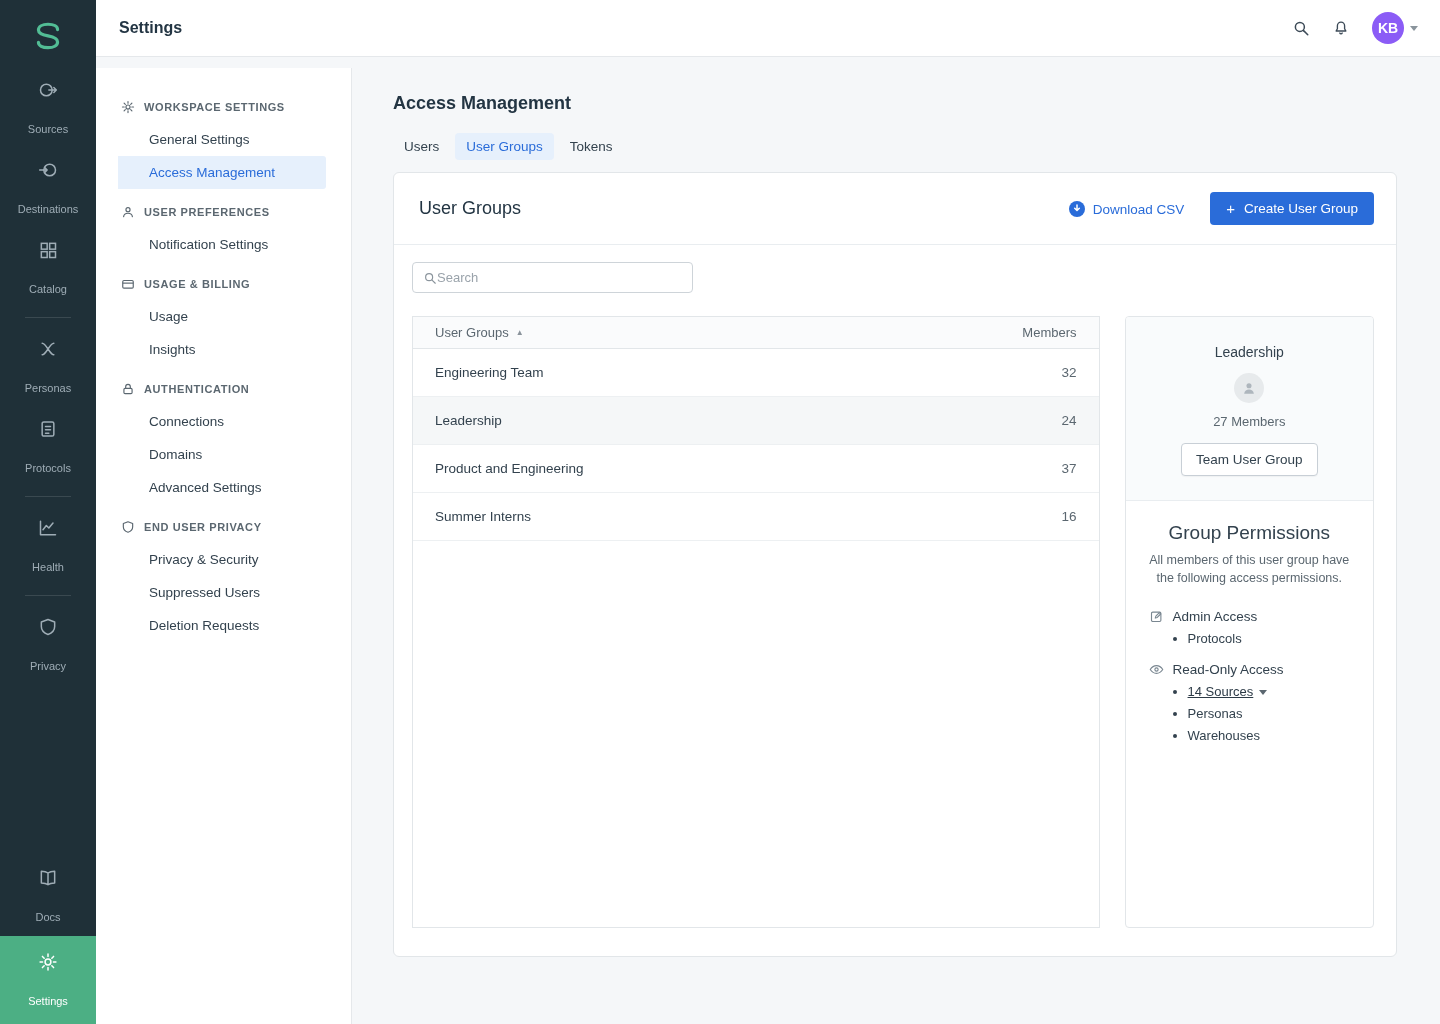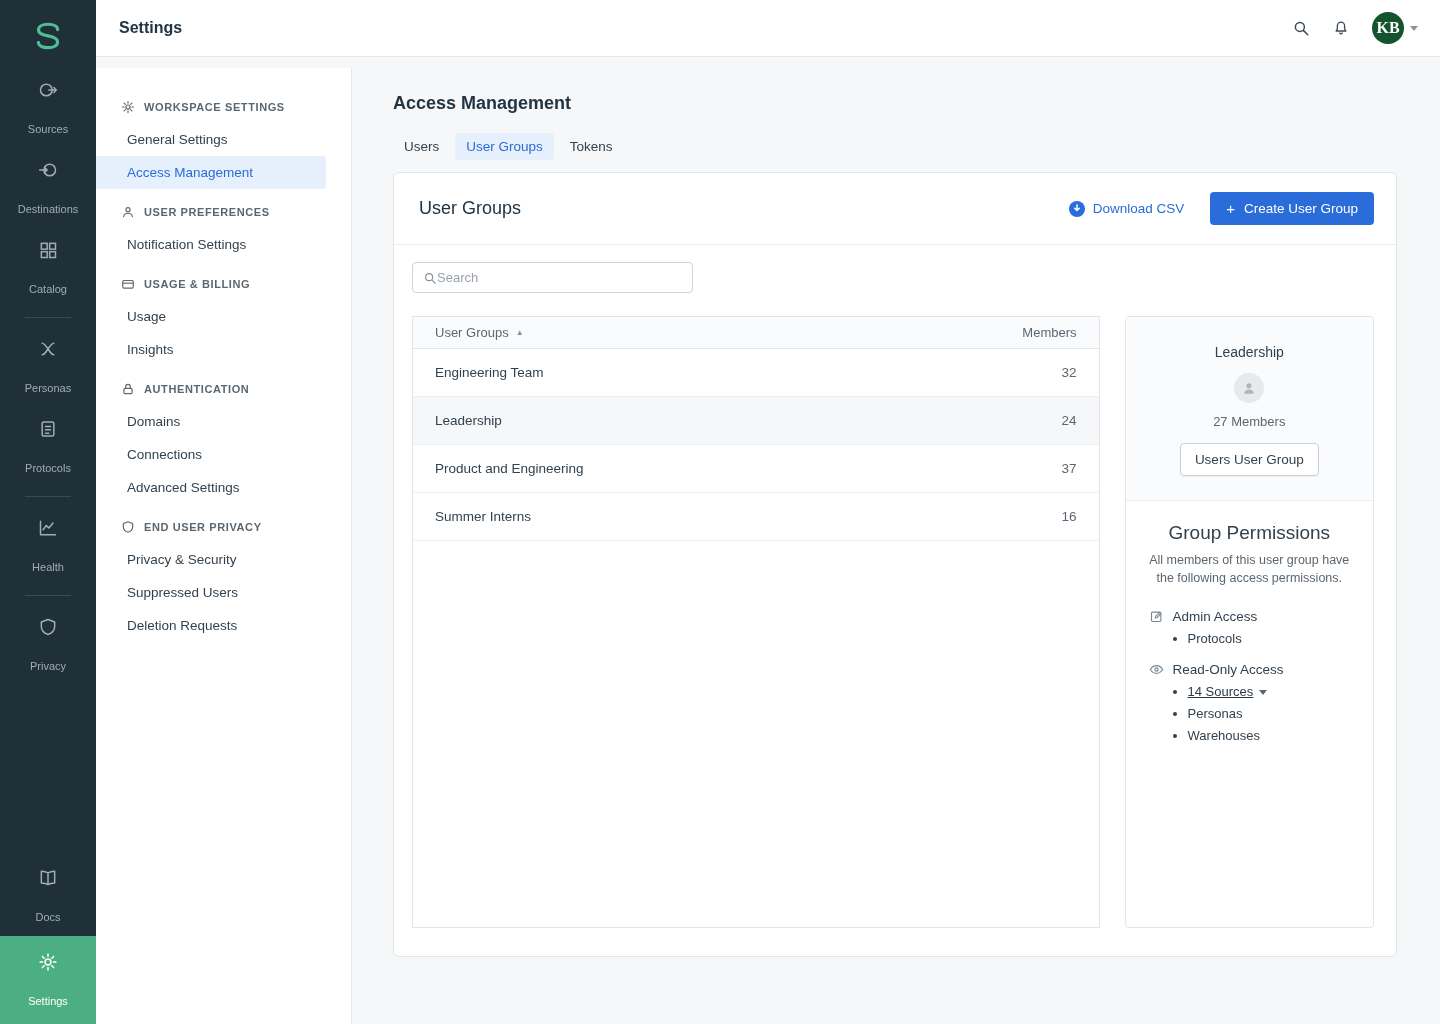--- a/index.html
+++ b/index.html
@@ -21,50 +21,50 @@
   .pnav.active svg { stroke:#ffffff; }
 
   
   .top-header { position:absolute; left:96px; top:0; right:0; height:57px; background:#fff;
     border-bottom:1px solid #e5e8eb; display:flex; align-items:center; justify-content:space-between;
     padding:0 22px 0 23px; z-index:5; }
   .top-title { font-size:16px; font-weight:700; color:#233543; }
   .h-icons { display:flex; align-items:center; gap:22px; }
   .h-icon { cursor:pointer; color:#3c4a57; }
   .avatar-group { display:flex; align-items:center; gap:6px; cursor:pointer; }
-  .avatar { width:32px; height:32px; border-radius:50%; background:#14532d; color:#fff;
-    font-size:16px; font-weight:700; display:flex; align-items:center; justify-content:center;font-family:Liberation Serif, serif; }
+  .avatar { width:32px; height:32px; border-radius:50%; background:#8b5cf6; color:#fff;
+    font-size:14px; font-weight:700; display:flex; align-items:center; justify-content:center; }
   .caret { width:0; height:0; border-left:4px solid transparent; border-right:4px solid transparent;
     border-top:5px solid #8a949c; }
 
   
   .secondary-sidebar { position:absolute; left:96px; top:68px; width:256px; bottom:0; background:#fff;
     border-right:1px solid #e5e8eb; padding:16px 0 0; overflow:hidden; }
   .sec-head { display:flex; align-items:center; gap:9px; padding-left:25px; margin:16px 0 9px;
     color:#5b6770; font-size:11px; font-weight:700; letter-spacing:.6px; }
   .sec-head svg { stroke:#5b6770; flex:none; }
   .sec-item { padding:9px 10px 9px 31px; font-size:13.5px; color:#33424e; cursor:pointer;
-    margin-right:25px; border-radius:0 3px 3px 0; }
+    margin-right:25px; border-radius:0 3px 3px 0;margin-left:22px; }
   .sec-item.active { background:#e6f0fc; color:#2a6cd9; }
 
   
   .main { position:absolute; left:352px; top:57px; right:0; bottom:0; background:#f5f7f9;
     padding:36px 43px 0 41px; overflow:hidden; }
   .page-title { font-size:18px; font-weight:700; color:#233543; }
   .tabs { display:flex; gap:5px; margin-top:19px; }
   .tab { padding:6px 11px; font-size:13.5px; color:#33424e; border-radius:4px; cursor:pointer; }
   .tab.active { background:#e6f0fc; color:#2a6cd9; }
 
   .card { margin-top:12px; width:1004px; height:785px; background:#fff;
     border:1px solid #e2e6e9; border-radius:6px; }
   .card-header { height:72px; display:flex; align-items:center; justify-content:space-between;
     padding:0 22px 0 25px; border-bottom:1px solid #e9edf0; }
   .card-title { font-size:18px; font-weight:500; color:#233543; }
   .card-actions { display:flex; align-items:center; gap:26px; }
-  .download-link { display:flex; align-items:center; gap:8px; color:#2a6cd9; font-size:13.5px; cursor:pointer; }
+  .download-link { display:flex; align-items:flex-end; gap:8px; color:#2a6cd9; font-size:13.5px; cursor:pointer; }
   .btn-primary { display:flex; align-items:center; gap:9px; background:#2a6cd9; color:#fff;
     border:none; font-size:13.5px; font-family:inherit; padding:9px 16px; border-radius:4px; cursor:pointer; }
   .plus-glyph { font-size:15px; line-height:1; font-weight:400; }
 
   .card-body { padding:17px 22px 0 18px; }
   .search-box { width:281px; height:31px; border:1px solid #ced4d9; border-radius:4px; background:#fff;
     display:flex; align-items:center; gap:0; padding:0 10px; }
   .search-box input { border:none; outline:none; flex:1; font-size:13px; font-family:inherit; color:#33424e; }
   .search-box input::placeholder { color:#9aa3ab; }
 
@@ -270,22 +270,22 @@
 
     <div class="sec-head">
       <span>
         <svg width="14" height="14" viewBox="0 0 24 24" fill="none" stroke-width="2">
           <rect x="5" y="11" width="14" height="9" rx="2"></rect>
             <path d="M8 11V8a4 4 0 0 1 8 0v3"></path>
         </svg>
       </span>
       <span>AUTHENTICATION</span>
     </div>
+    <div class="sec-item">Connections</div>
     <div class="sec-item">Domains</div>
-    <div class="sec-item">Connections</div>
     <div class="sec-item">Advanced Settings</div>
 
     <div class="sec-head">
       <span>
         <svg width="14" height="14" viewBox="0 0 24 24" fill="none" stroke-width="2" stroke-linejoin="round">
           <path d="M12 3l8 3v5.5c0 4.8-3.6 8-8 9.5-4.4-1.5-8-4.7-8-9.5V6z"></path>
         </svg>
       </span>
       <span>END USER PRIVACY</span>
     </div>
@@ -366,21 +366,21 @@
           <div class="detail-panel">
             <div class="detail-top">
               <div class="detail-name">Leadership</div>
               <div class="detail-avatar">
                 <svg width="18" height="18" viewBox="0 0 24 24">
                   <circle cx="12" cy="9" r="3.4" fill="#aeb6bd"></circle>
                   <path d="M5.5 19.5c.6-3.7 3.2-5.5 6.5-5.5s5.9 1.8 6.5 5.5z" fill="#aeb6bd"></path>
                 </svg>
               </div>
               <div class="detail-members">27 Members</div>
-              <button class="btn-secondary">Users User Group</button>
+              <button class="btn-secondary">Team User Group</button>
             </div>
 
             <div class="detail-perms">
               <div class="perms-title">Group Permissions</div>
               <div class="perms-desc">All members of this user group have the following access permissions.</div>
 
               <div class="perm-group">
                 <div class="perm-head">
                   <span>
                     <svg width="15" height="15" viewBox="0 0 24 24" fill="none" stroke-width="1.8" stroke-linecap="round" stroke-linejoin="round">

